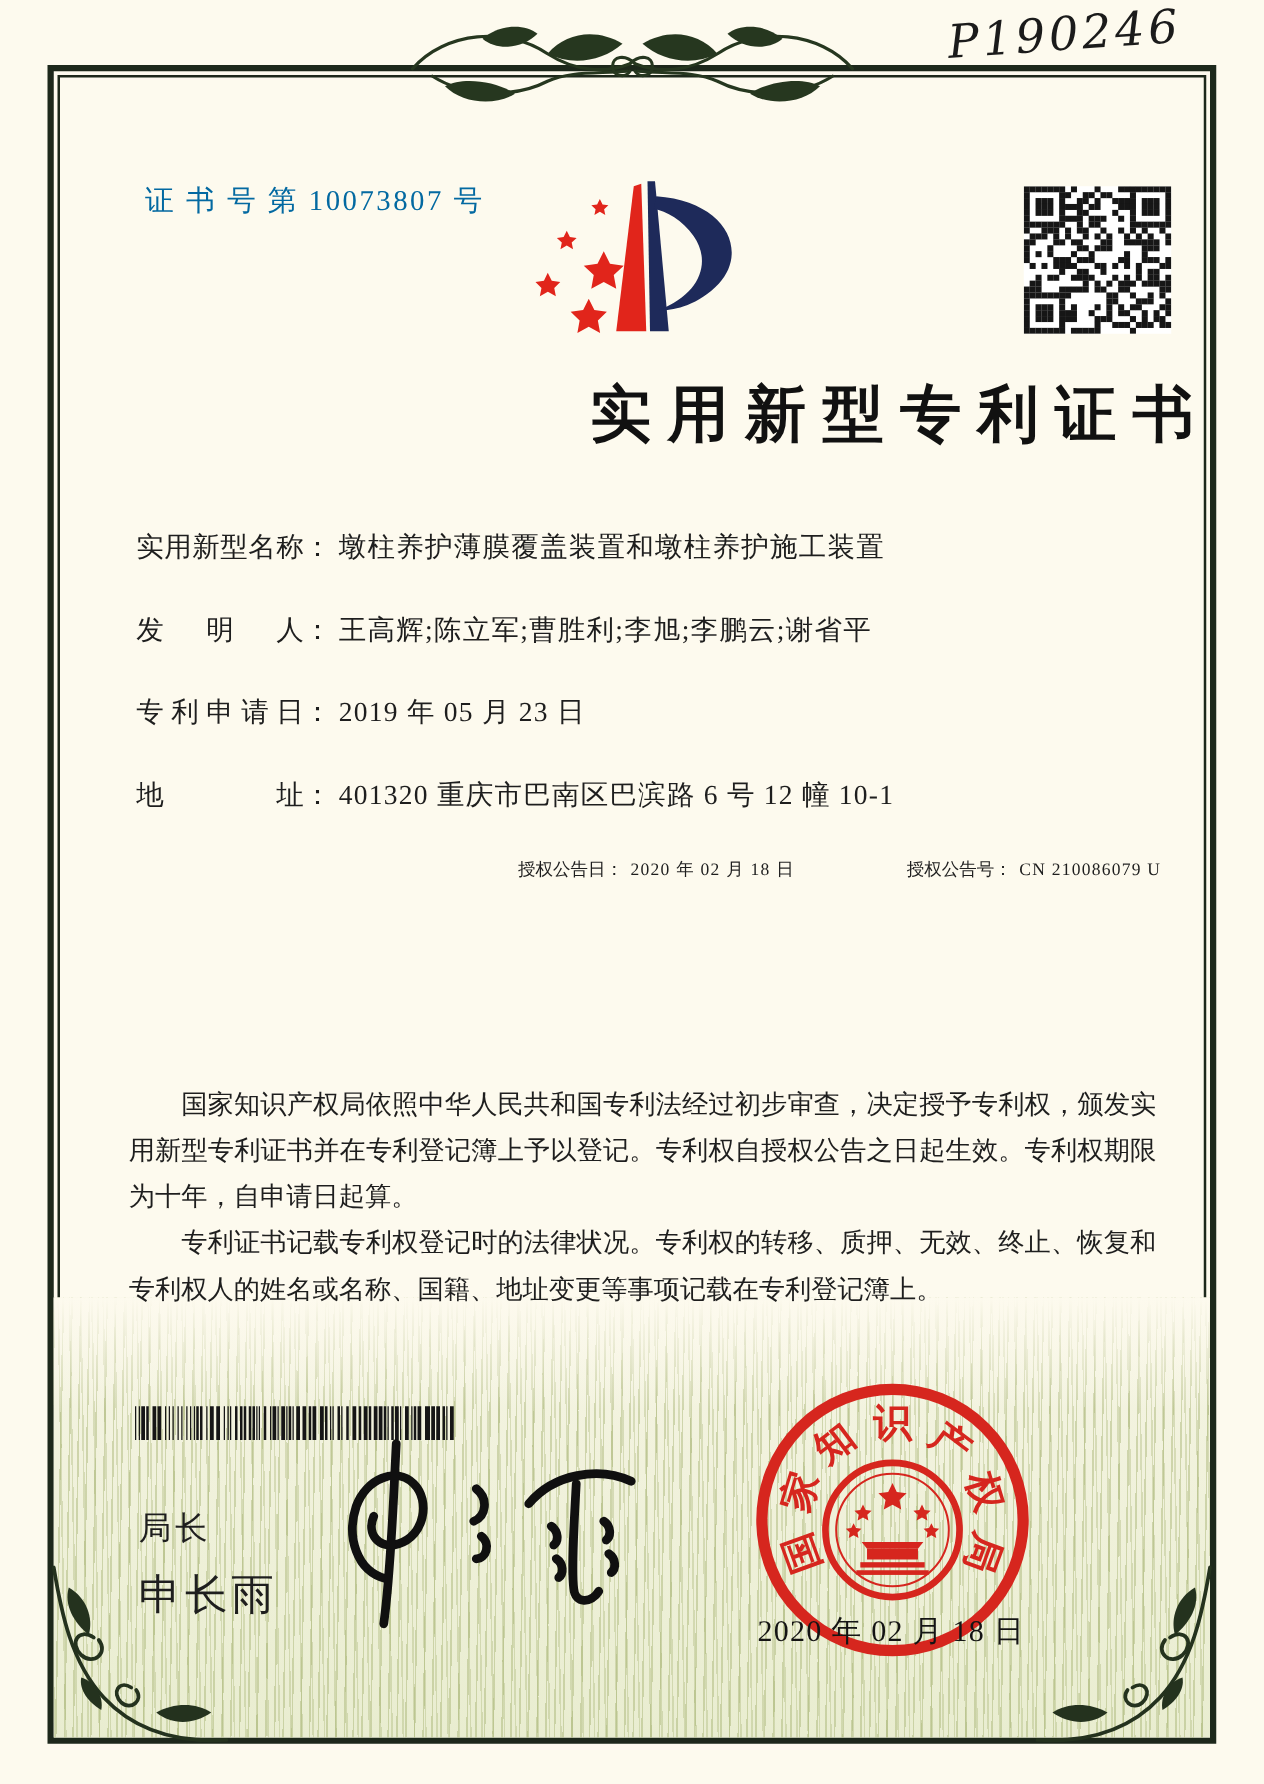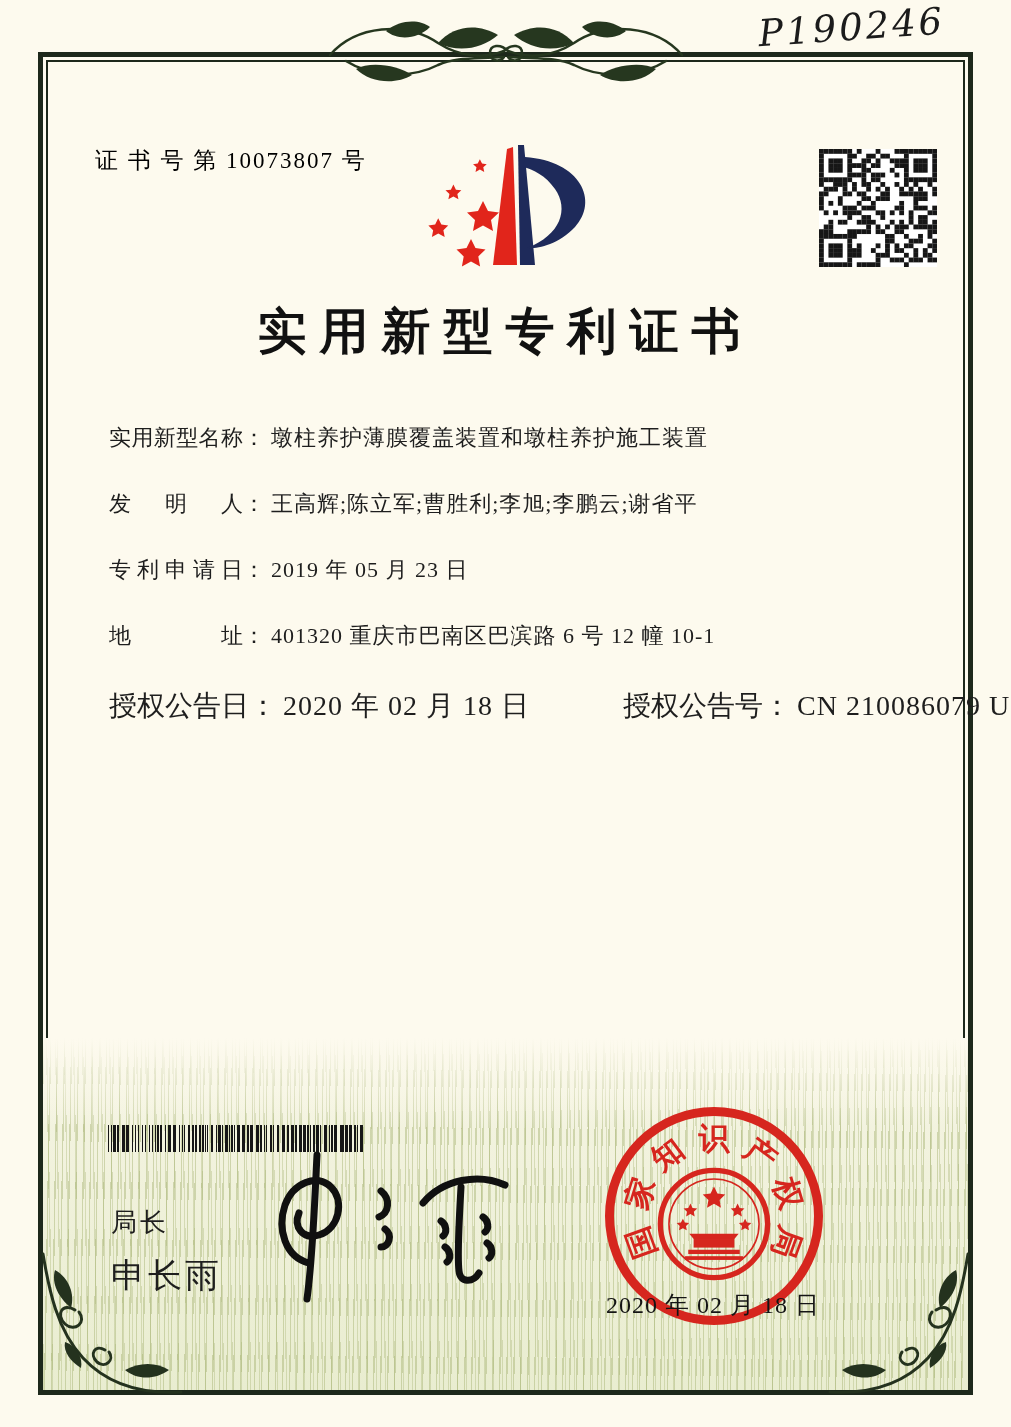--- a/index.html
+++ b/index.html
@@ -24,38 +24,38 @@
   }
   .frame-inner{
     position:absolute;inset:3px;border:2px solid #1d281b;pointer-events:none;
   }
   .orn{position:absolute;color:#26371f;}
   .orn-top{left:50%;top:-44px;transform:translateX(-50%);}
   .orn-bl{left:-8px;bottom:-10px;}
   .orn-br{right:-8px;bottom:-10px;transform:scaleX(-1);}
   
   .cert-no{
-    position:absolute;left:52px;top:88px;font-size:23px;letter-spacing:2px;color:#000000;
+    position:absolute;left:73px;top:88px;font-size:23px;letter-spacing:2px;color:#0369a1;
   }
   
   .logo{position:absolute;left:360px;top:70px;width:230px;height:165px;}
   
   .qr{position:absolute;left:776px;top:92px;width:118px;height:118px;background:#fff;}
   
   .title{
-    position:absolute;left:0;top:242px;width:100%;text-align:center;
+    position:absolute;left:0;top:242px;width:100%;text-align:right;
     font-size:49px;font-weight:bold;letter-spacing:13px;color:#111;margin:0;
   }
   
   .fields{position:absolute;left:66px;top:366px;width:820px;}
   .f-row{height:30px;margin-bottom:36px;font-size:22px;white-space:nowrap;}
   .f-label{display:inline-block;width:134px;text-align:justify;text-align-last:justify;vertical-align:top;}
   .f-colon{display:inline-block;margin-right:6px;}
   .f-value{letter-spacing:1px;}
-  .grant-row{height:30px;font-size:28px;white-space:nowrap;}
+  .grant-row{height:30px;font-size:14px;white-space:nowrap;text-align:right;}
   .g-group2{margin-left:86px;}
   
   .paras{position:absolute;left:60px;top:808px;width:822px;
     font-size:21px;line-height:37px;text-align:justify;}
   .paras p{margin:0;text-indent:2em;}
   
   .band{
     position:absolute;left:0;bottom:0;width:100%;height:352px;
     background:
       repeating-linear-gradient(91deg, rgba(163,176,110,.45) 0 1.3px, rgba(0,0,0,0) 1.3px 7px),
@@ -499,20 +499,24 @@
       <div class="grant-row">
         <span>
           <span>授权公告日</span><span class="f-colon">：</span><span class="f-value">2020 年 02 月 18 日</span>
         </span>
         <span class="g-group2">
           <span>授权公告号</span><span class="f-colon">：</span><span class="f-value">CN 210086079 U</span>
         </span>
       </div>
     </div>
 
+    <div class="paras">
+      <p>国家知识产权局依照中华人民共和国专利法经过初步审查，决定授予专利权，颁发实用新型专利证书并在专利登记簿上予以登记。专利权自授权公告之日起生效。专利权期限为十年，自申请日起算。</p>
+      <p>专利证书记载专利权登记时的法律状况。专利权的转移、质押、无效、终止、恢复和专利权人的姓名或名称、国籍、地址变更等事项记载在专利登记簿上。</p>
+    </div>
 
     <div class="barcode"><span class="bar" style="width: 1px; margin-right: 2px;"></span><span class="bar" style="width: 1px; margin-right: 1px;"></span><span class="bar" style="width: 3px; margin-right: 1px;"></span><span class="bar" style="width: 2px; margin-right: 3px;"></span><span class="bar" style="width: 3px; margin-right: 1px;"></span><span class="bar" style="width: 3px; margin-right: 3px;"></span><span class="bar" style="width: 1px; margin-right: 2px;"></span><span class="bar" style="width: 1px; margin-right: 2px;"></span><span class="bar" style="width: 1px; margin-right: 3px;"></span><span class="bar" style="width: 1px; margin-right: 2px;"></span><span class="bar" style="width: 1px; margin-right: 3px;"></span><span class="bar" style="width: 1px; margin-right: 2px;"></span><span class="bar" style="width: 1px; margin-right: 2px;"></span><span class="bar" style="width: 1px; margin-right: 1px;"></span><span class="bar" style="width: 2px; margin-right: 1px;"></span><span class="bar" style="width: 2px; margin-right: 3px;"></span><span class="bar" style="width: 1px; margin-right: 2px;"></span><span class="bar" style="width: 3px; margin-right: 2px;"></span><span class="bar" style="width: 3px; margin-right: 3px;"></span><span class="bar" style="width: 1px; margin-right: 2px;"></span><span class="bar" style="width: 1px; margin-right: 1px;"></span><span class="bar" style="width: 1px; margin-right: 3px;"></span><span class="bar" style="width: 2px; margin-right: 2px;"></span><span class="bar" style="width: 2px; margin-right: 1px;"></span><span class="bar" style="width: 2px; margin-right: 2px;"></span><span class="bar" style="width: 2px; margin-right: 1px;"></span><span class="bar" style="width: 2px; margin-right: 1px;"></span><span class="bar" style="width: 1px; margin-right: 1px;"></span><span class="bar" style="width: 1px; margin-right: 3px;"></span><span class="bar" style="width: 2px; margin-right: 3px;"></span><span class="bar" style="width: 1px; margin-right: 1px;"></span><span class="bar" style="width: 3px; margin-right: 1px;"></span><span class="bar" style="width: 1px; margin-right: 2px;"></span><span class="bar" style="width: 3px; margin-right: 1px;"></span><span class="bar" style="width: 1px; margin-right: 1px;"></span><span class="bar" style="width: 2px; margin-right: 1px;"></span><span class="bar" style="width: 1px; margin-right: 2px;"></span><span class="bar" style="width: 3px; margin-right: 2px;"></span><span class="bar" style="width: 3px; margin-right: 2px;"></span><span class="bar" style="width: 2px; margin-right: 1px;"></span><span class="bar" style="width: 3px; margin-right: 3px;"></span><span class="bar" style="width: 3px; margin-right: 1px;"></span><span class="bar" style="width: 2px; margin-right: 2px;"></span><span class="bar" style="width: 1px; margin-right: 1px;"></span><span class="bar" style="width: 1px; margin-right: 3px;"></span><span class="bar" style="width: 2px; margin-right: 1px;"></span><span class="bar" style="width: 1px; margin-right: 3px;"></span><span class="bar" style="width: 2px; margin-right: 3px;"></span><span class="bar" style="width: 3px; margin-right: 2px;"></span><span class="bar" style="width: 2px; margin-right: 2px;"></span><span class="bar" style="width: 3px; margin-right: 1px;"></span><span class="bar" style="width: 2px; margin-right: 2px;"></span><span class="bar" style="width: 3px; margin-right: 1px;"></span><span class="bar" style="width: 3px; margin-right: 1px;"></span><span class="bar" style="width: 2px; margin-right: 1px;"></span><span class="bar" style="width: 1px; margin-right: 2px;"></span><span class="bar" style="width: 2px; margin-right: 1px;"></span><span class="bar" style="width: 3px; margin-right: 1px;"></span><span class="bar" style="width: 1px; margin-right: 3px;"></span><span class="bar" style="width: 3px; margin-right: 2px;"></span><span class="bar" style="width: 1px; margin-right: 1px;"></span><span class="bar" style="width: 2px; margin-right: 1px;"></span><span class="bar" style="width: 3px; margin-right: 3px;"></span><span class="bar" style="width: 4px; margin-right: 1px;"></span><span class="bar" style="width: 3px; margin-right: 1px;"></span><span class="bar" style="width: 3px; margin-right: 2px;"></span><span class="bar" style="width: 2px; margin-right: 1px;"></span><span class="bar" style="width: 1px; margin-right: 2px;"></span><span class="bar" style="width: 3px; margin-right: 2px;"></span></div>
 
     <div class="officer-title">局长</div>
     <div class="officer-name">申长雨</div>
 
     <svg class="signature" viewBox="0 0 280 170">
       <g fill="none" stroke="#101010" stroke-width="7" stroke-linecap="round" stroke-linejoin="round">
         <path d="M56,122 C32,116 24,88 32,64 C40,42 64,32 78,46 C92,60 86,88 66,94 C50,99 40,86 46,72"></path>
         <path d="M64,14 C62,52 60,114 54,158"></path>

